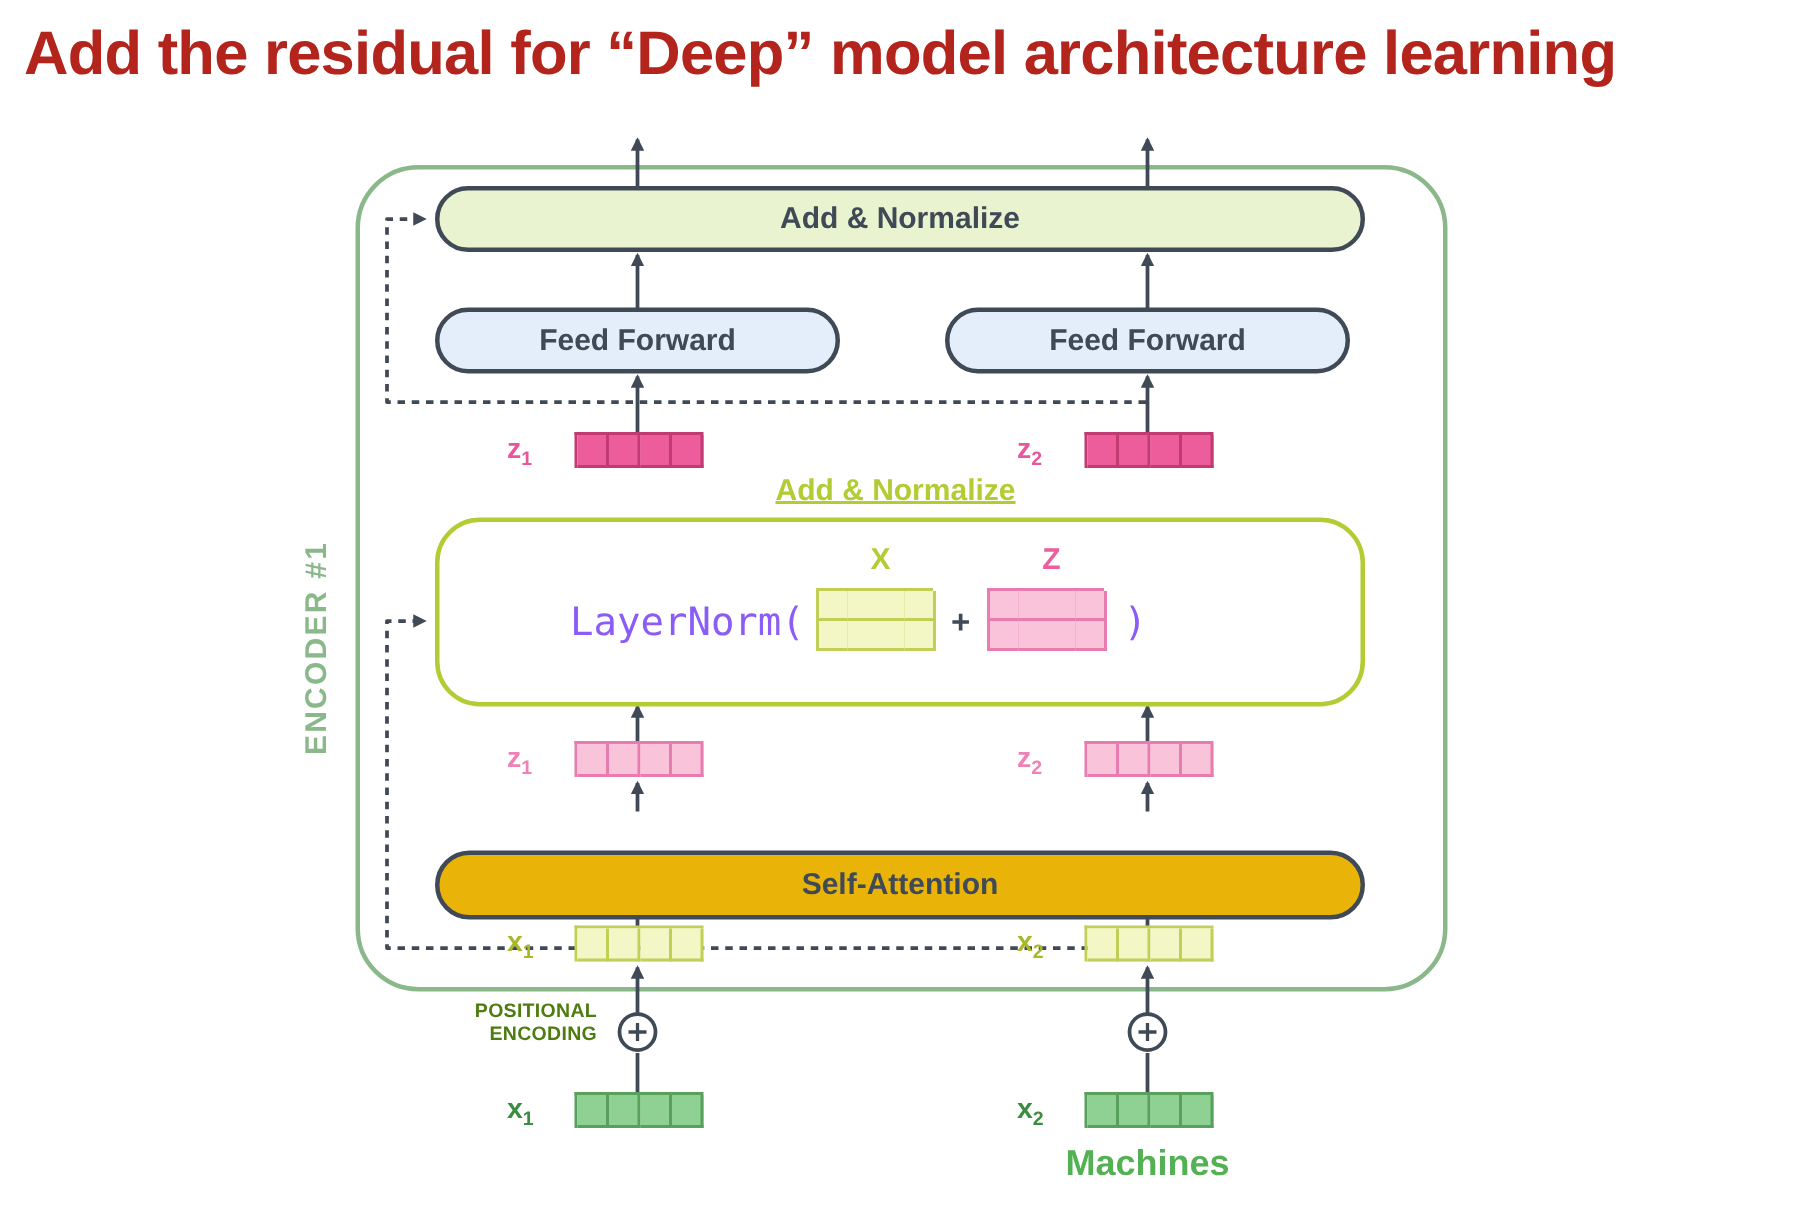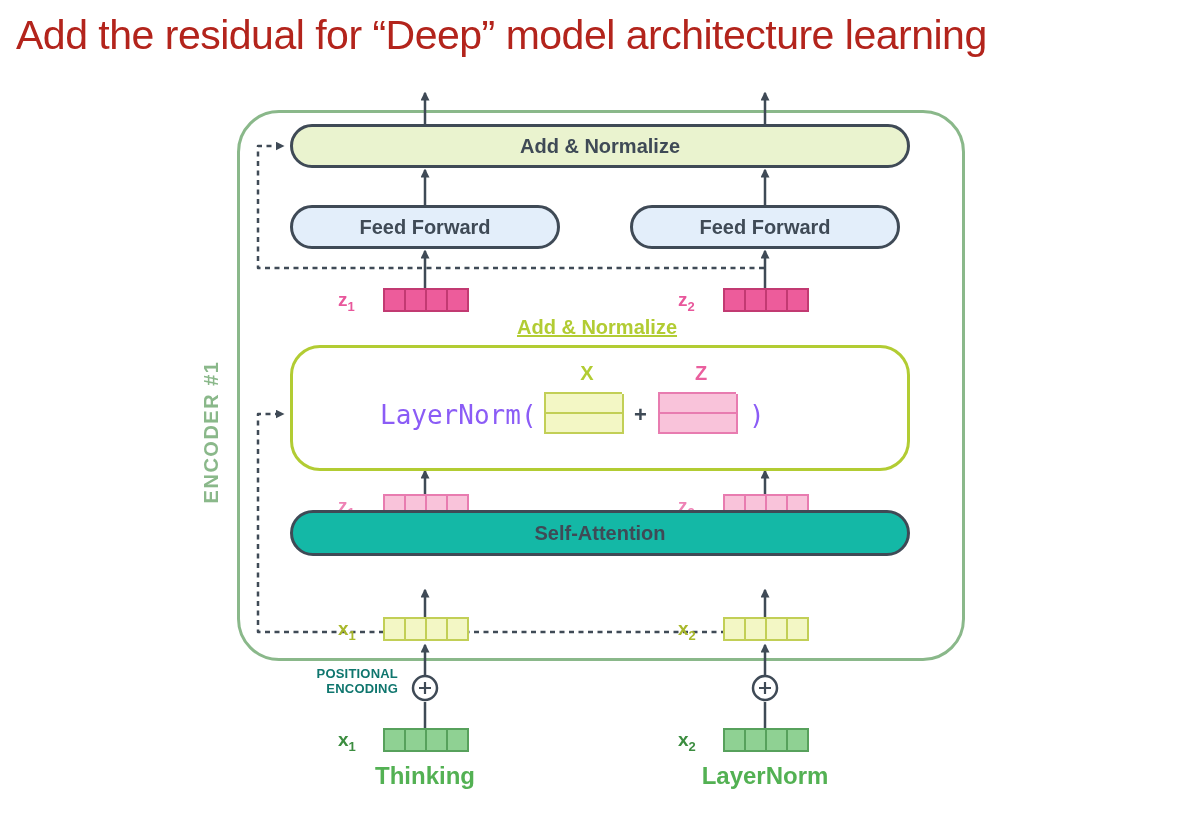--- a/index.html
+++ b/index.html
@@ -1,30 +1,30 @@
 <!DOCTYPE html>
 <html><head>
 <meta charset="utf-8">
 <style>
   html,body{margin:0;padding:0;background:#fff}
   .canvas{position:relative;width:1203px;height:815px;background:#fff;overflow:hidden;
           font-family:"Liberation Sans",sans-serif}
-  .title{position:absolute;left:16px;top:12px;font-size:41px;font-weight:normal;color:#b3241c;
+  .title{position:absolute;left:16px;top:12px;font-size:41px;font-weight:bold;color:#b3241c;
          white-space:nowrap;letter-spacing:-0.5px}
   .encoder-box{position:absolute;left:237px;top:110px;width:722px;height:545px;
                border:3px solid #8ab88a;border-radius:42px;background:#fff}
   .encoder-label{position:absolute;left:132px;top:420px;width:160px;height:24px;text-align:center;
                  transform:rotate(-90deg);font-size:20px;font-weight:bold;color:#8ab88a;letter-spacing:1.5px}
   .lines{position:absolute;left:0;top:0}
   .bar{position:absolute;display:flex;align-items:center;justify-content:center;
        border:3px solid #3f4a56;border-radius:24px;font-size:20px;font-weight:600;color:#3f4a56}
   .an-top{left:290px;top:124px;width:614px;height:38px;background:#eaf3cf}
   .ff-left{left:290px;top:205px;width:264px;height:38px;background:#e3eefa}
   .ff-right{left:630px;top:205px;width:264px;height:38px;background:#e3eefa}
-  .sa{left:290px;top:510px;width:614px;height:40px;background:#14b8a6}
+  .sa{left:290px;top:567px;width:614px;height:40px;background:#eab308}
   .green-box{position:absolute;left:290px;top:345px;width:614px;height:120px;
              border:3px solid #b2cc33;border-radius:30px;background:#fff}
   .an-mid{position:absolute;left:290px;top:316px;width:614px;text-align:center;
           font-size:20px;font-weight:bold;color:#b2cc33;text-decoration:underline}
   .mono{position:absolute;font-family:"DejaVu Sans Mono",monospace;font-size:26px;color:#8b5cf6}
   .plus{position:absolute;font-size:22px;color:#3f4a56;font-weight:600}
   .matlabel{position:absolute;width:86px;text-align:center;font-size:20px;font-weight:bold}
   .x-label{color:#b2cc33}
   .z-label{color:#ea5f9e}
   .vec{position:absolute;display:flex;border-top:2px solid var(--bc);border-left:2px solid var(--bc)}
@@ -36,21 +36,21 @@
   .zlight{--bc:#e87cb0;--fc:#f9c3da}
   .xlight{--bc:#c2cf56;--fc:#f3f7c5}
   .xgreen{--bc:#57a15c;--fc:#8fd193}
   .veclabel{position:absolute;width:40px;font-size:19px;font-weight:bold;line-height:24px}
   .veclabel sub{font-size:13px}
   .lbl-zdark{color:#e8579b}
   .lbl-zlight{color:#ee82b5}
   .lbl-xlight{color:#a9b82a}
   .lbl-xgreen{color:#3c8d40}
   .posenc{position:absolute;left:282px;top:666px;width:116px;text-align:right;font-size:13px;
-          font-weight:bold;color:#0f766e;line-height:15px;letter-spacing:0.2px}
+          font-weight:bold;color:#4d7c0f;line-height:15px;letter-spacing:0.2px}
   .word{position:absolute;width:184px;text-align:center;font-size:24px;font-weight:bold;color:#53b153}
 </style>
 </head>
 <body>
 
 <div class="canvas">
 
   <div class="title">Add the residual for “Deep” model architecture learning</div>
 
   <div class="encoder-box"></div>
@@ -186,16 +186,15 @@
       <div class="cell"></div>
     </div>
   <div class="veclabel lbl-xgreen" style="left:678px;top:728px"><span>x</span><sub>2</sub></div>
   <div class="vec xgreen" style="left:723px;top:728px">
       <div class="cell"></div>
       <div class="cell"></div>
       <div class="cell"></div>
       <div class="cell"></div>
     </div>
 
-  <div class="word" style="left:333px;top:762px">Thinking</div>
-  <div class="word" style="left:673px;top:762px">LayerNorm</div>
+  <div class="word" style="left:673px;top:762px">Machines</div>
 
 </div>
 
 </body></html>

